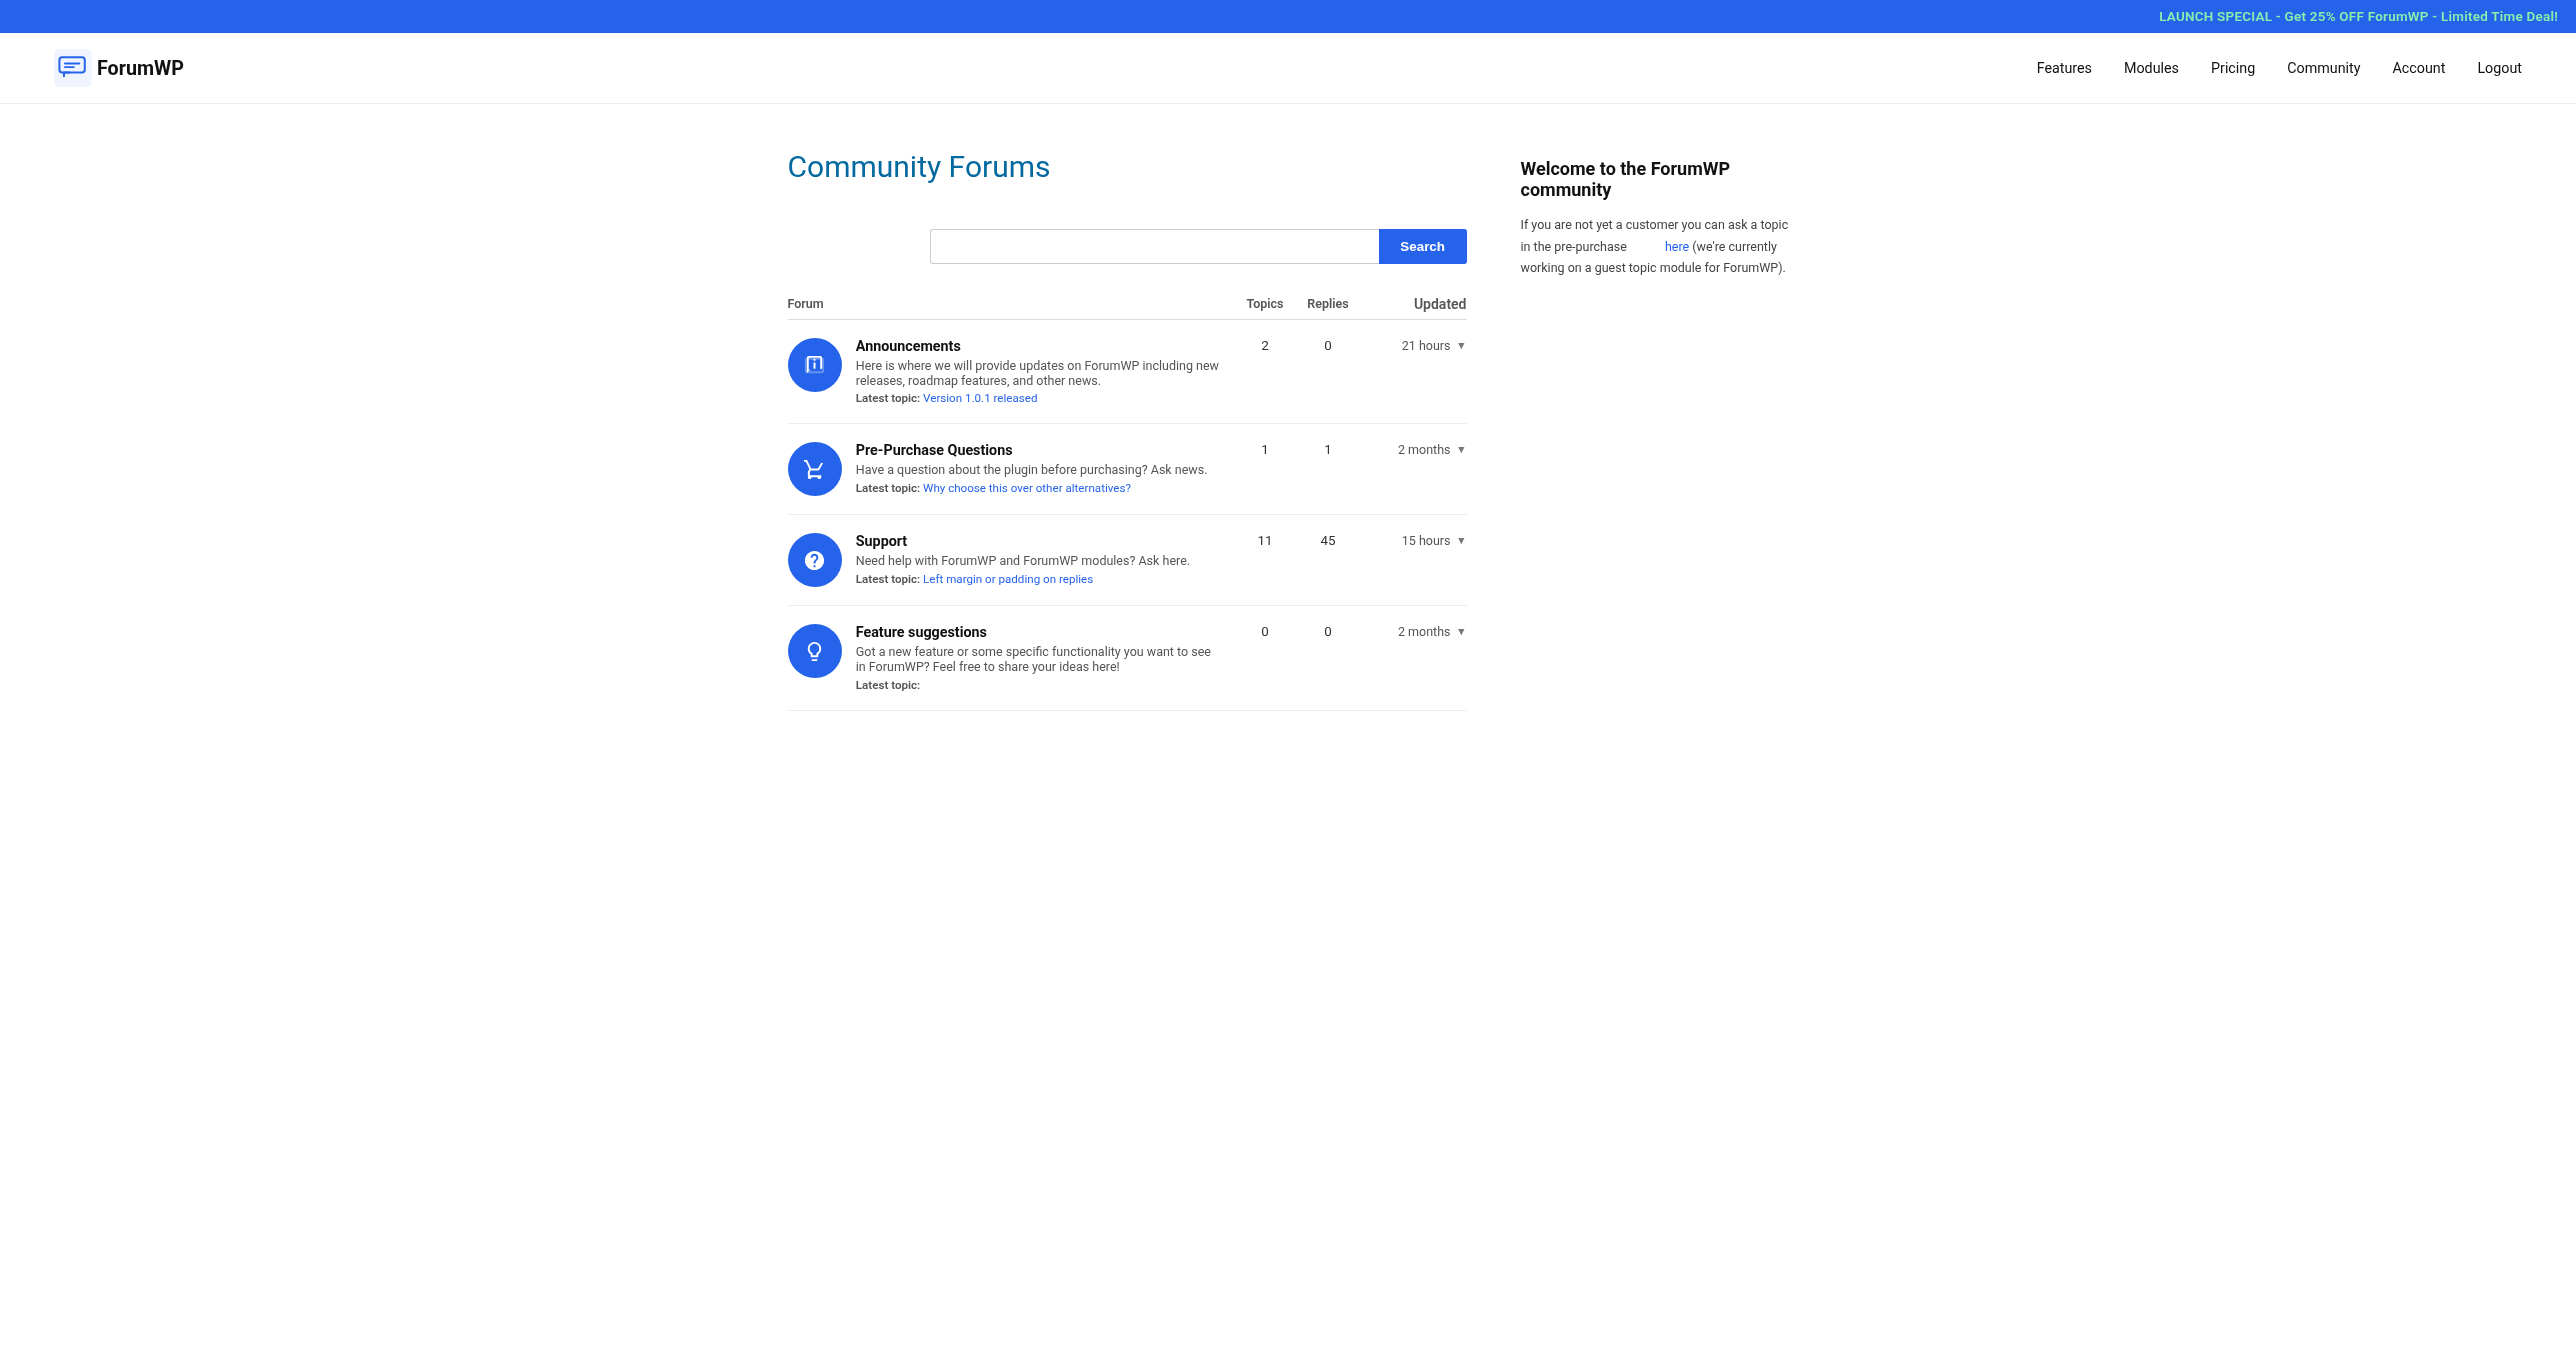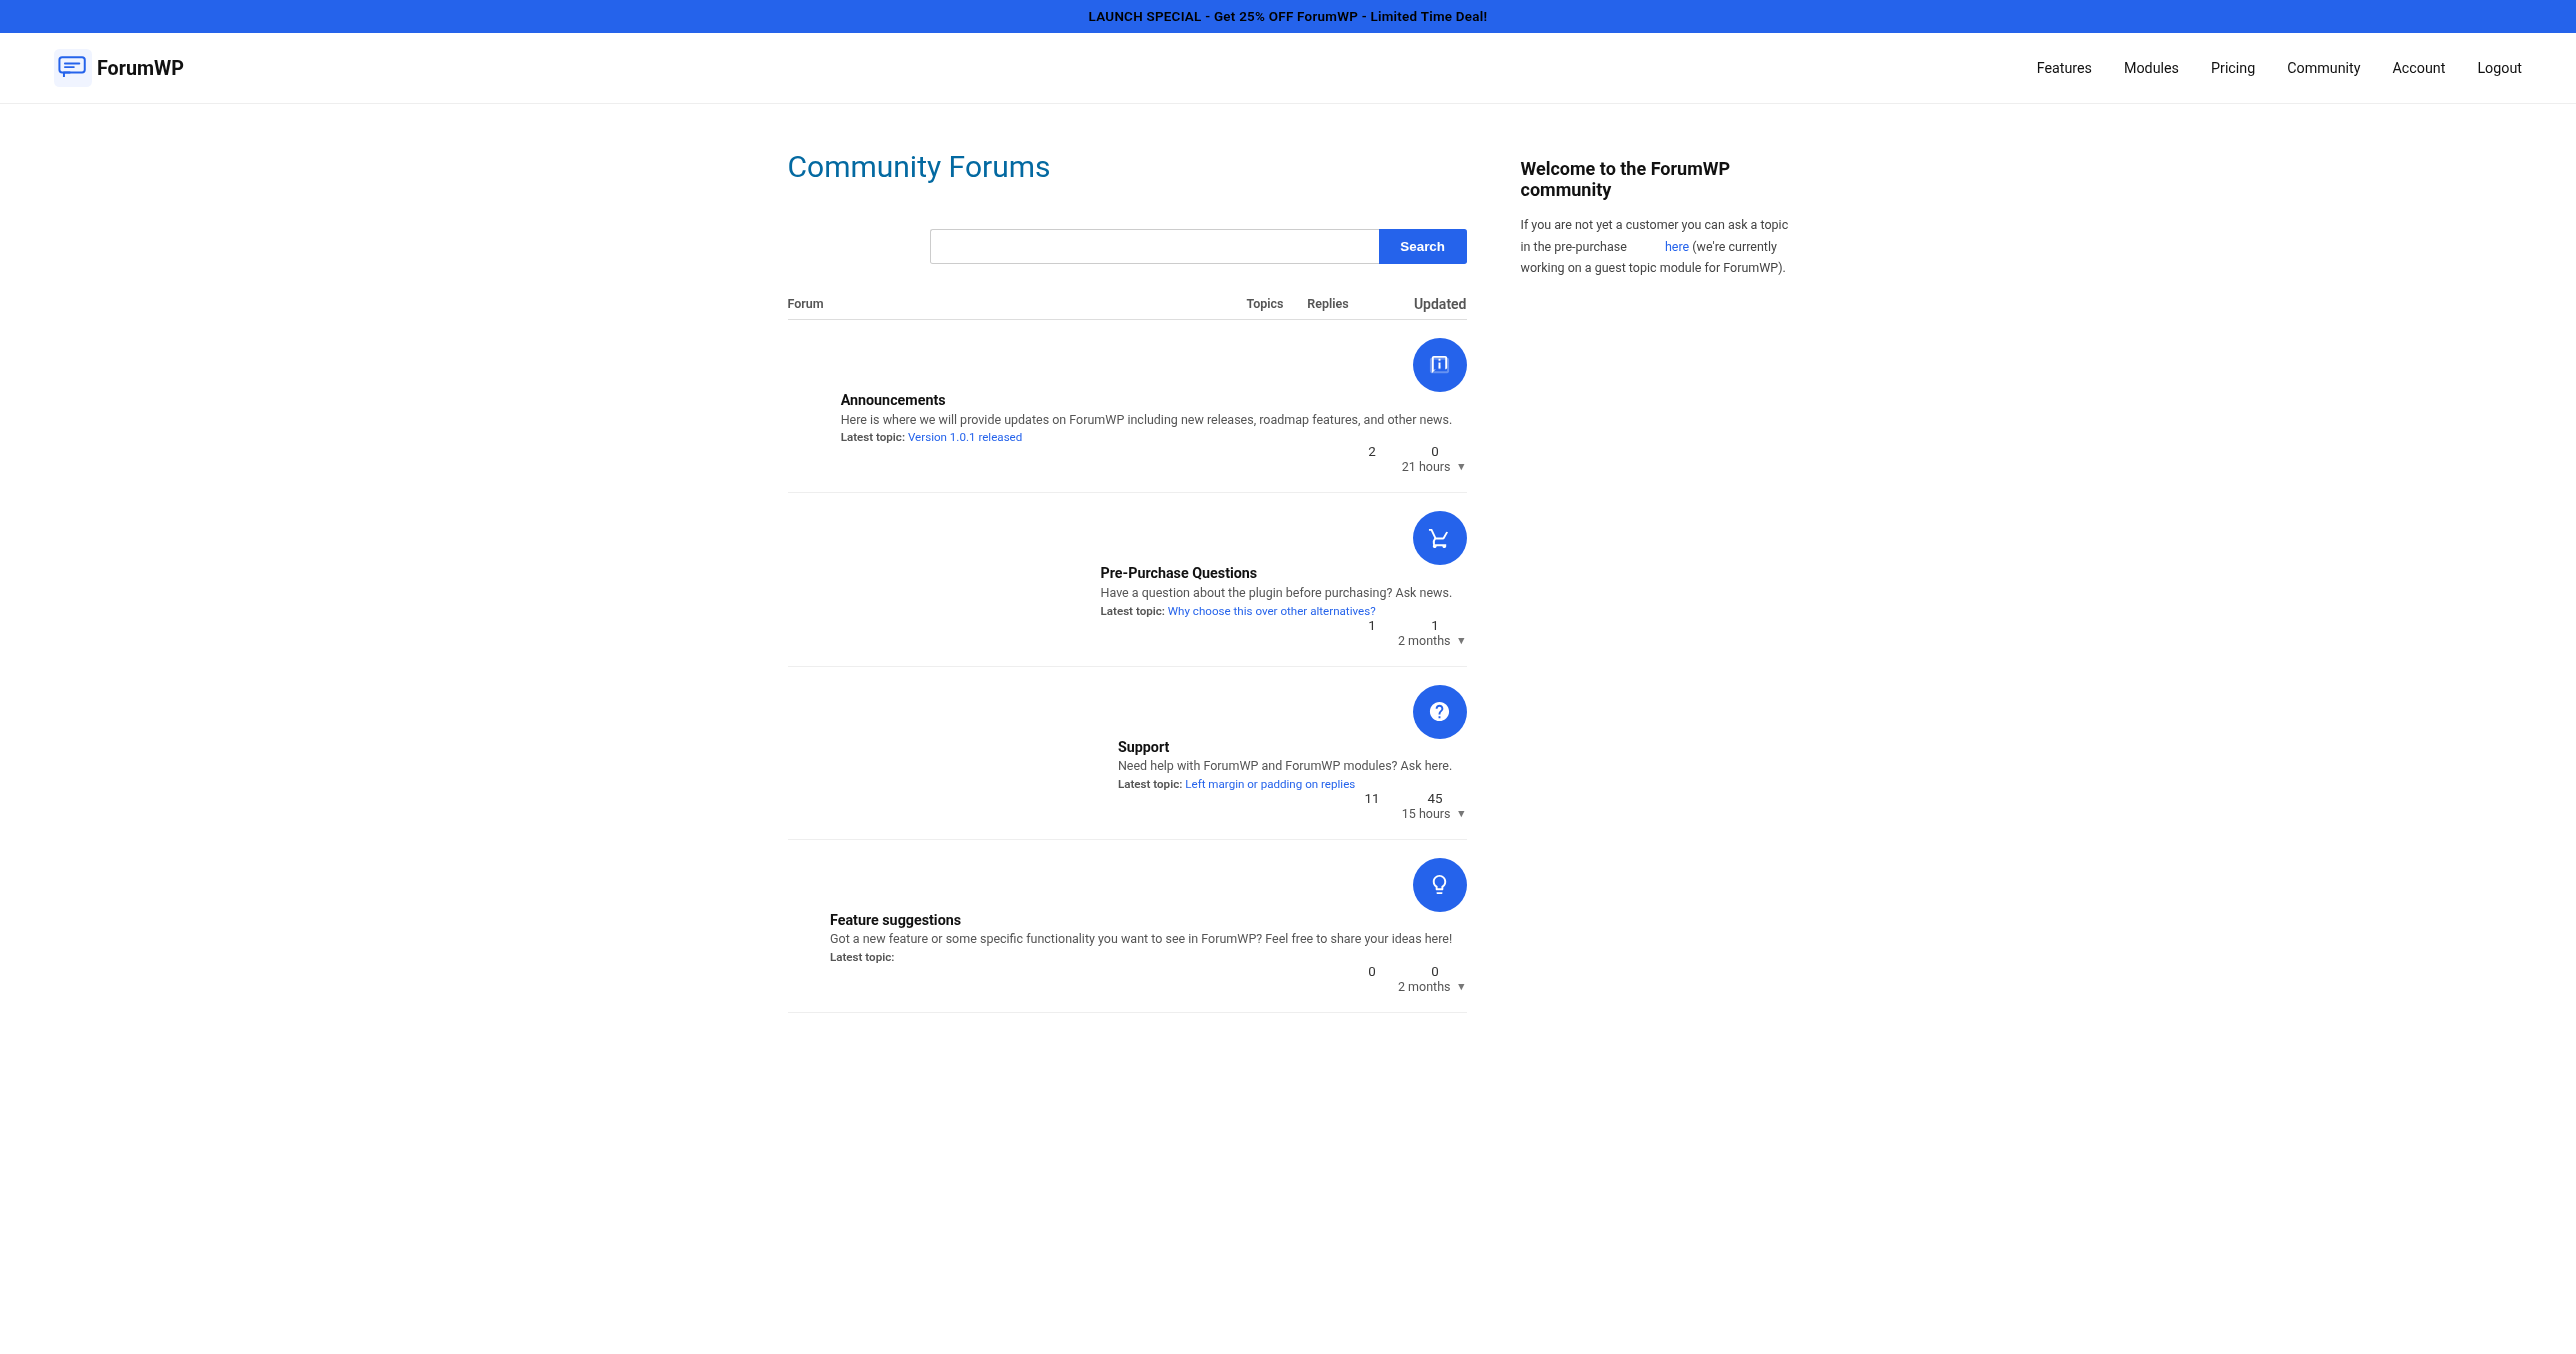--- a/index.html
+++ b/index.html
@@ -1,22 +1,22 @@
 <!DOCTYPE html>
 <html style="font-size:14.3px"><head>
   <meta charset="utf-8">
   <style>
     * { box-sizing: border-box; margin: 0; padding: 0; }
     body { font-family: -apple-system, BlinkMacSystemFont, 'Segoe UI', Roboto, sans-serif; background: #fff; color: #333; }
 
     
     .top-banner {
       background: #2563eb;
-      color: #000000;
-      text-align: center;
+      color: #86efac;
+      text-align: right;
       padding: 9px 18px;
       font-size: 13.4px;
       font-weight: 600;
       letter-spacing: 0.02em;
     }
 
     
     .header {
       display: flex;
       align-items: center;
@@ -96,24 +96,23 @@
       padding: 9px 21.5px;
       font-size: 13.4px;
       font-weight: 600;
       cursor: pointer;
       border-radius: 0 2.7px 2.7px 0;
     }
 
     
     .forum-row {
       display: flex;
-      align-items: flex-end;
+      align-items: flex-start;
       padding: 18px 0;
       border-bottom: 0.9px solid #eee;
-      flex-direction: column;
     }
     .forum-icon-wrap {
       width: 54px;
       height: 54px;
       border-radius: 50%;
       background: #2563eb;
       display: flex;
       align-items: center;
       justify-content: center;
       flex-shrink: 0;

